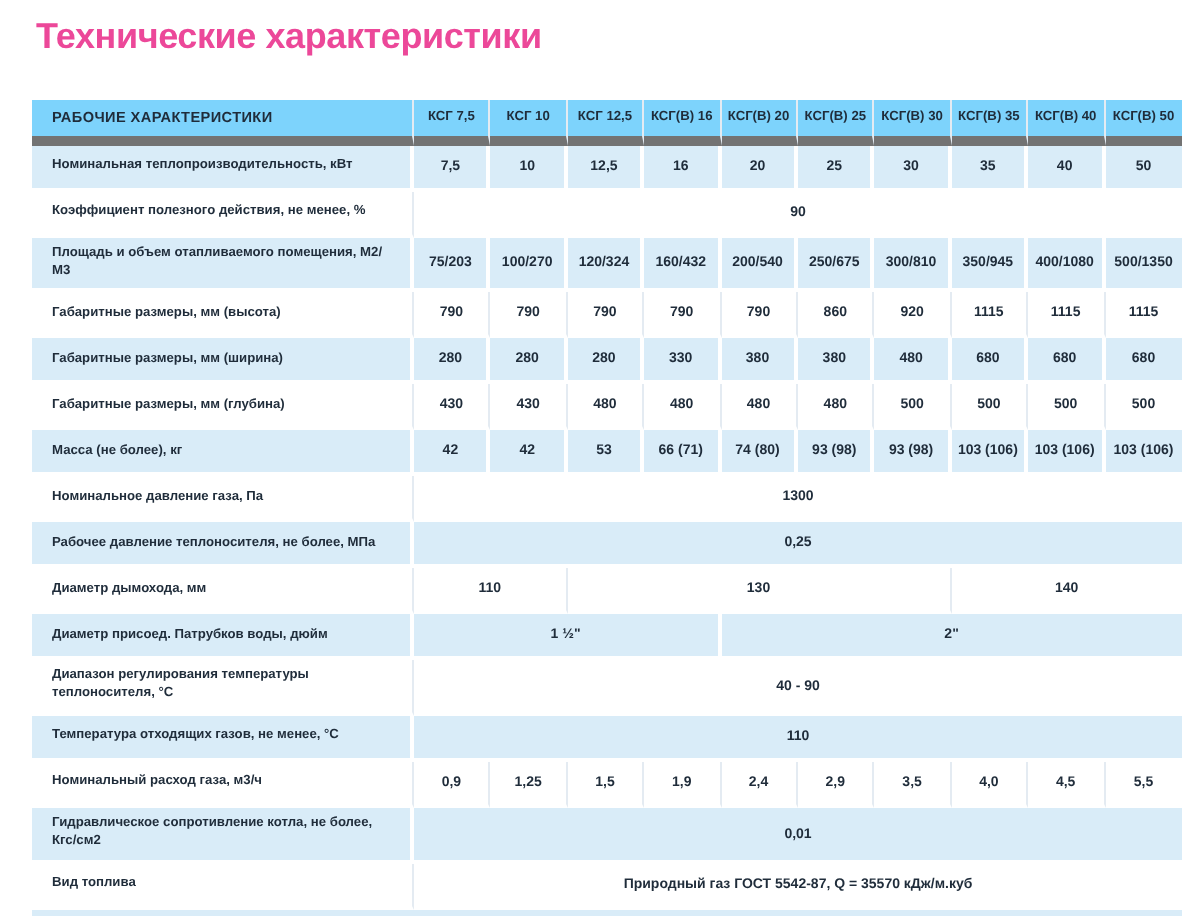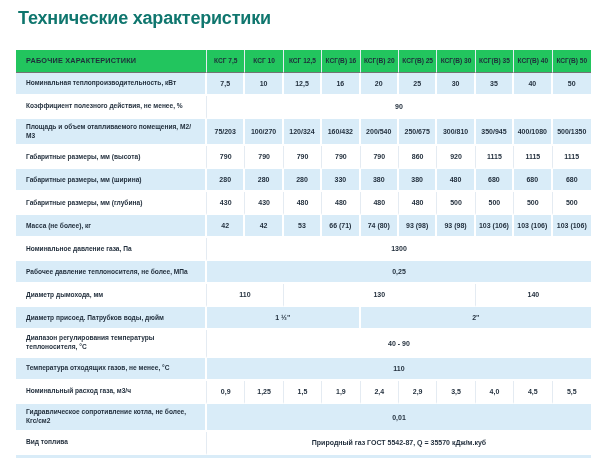--- a/index.html
+++ b/index.html
@@ -2,31 +2,31 @@
 <html><head>
 <meta charset="utf-8">
 <style>
   html,body{margin:0;padding:0;}
   body{
     width:600px;height:461px;overflow:hidden;background:#ffffff;
     font-family:"Liberation Sans",sans-serif;color:#1f2c3a;
   }
   h1{
     margin:8px 0 0 18px;font-size:18px;line-height:1.15;font-weight:700;
-    color:#0f766e;letter-spacing:-0.2px;
+    color:#ec4899;letter-spacing:-0.2px;
   }
   table{
     table-layout:fixed;border-collapse:separate;border-spacing:0;
     width:575px;margin:21px 0 0 16px;border-bottom:3px solid #d9ecf8;
   }
   col.c-label{width:191px;}
   th,td{box-sizing:border-box;font-weight:700;vertical-align:middle;overflow:hidden;}
   thead th{
-    height:23px;font-size:6.6px;background:#22c55e;text-align:center;
-    padding:0 1px;border-right:1px solid #e4ebf2;border-bottom:1px solid #737373;
+    height:23px;font-size:6.6px;background:#7dd3fc;text-align:center;
+    padding:0 1px;border-right:1px solid #e4ebf2;border-bottom:5px solid #737373;
   }
   thead th.corner{text-align:left;padding-left:10px;font-size:7.3px;letter-spacing:0.2px;}
   thead th:last-child{border-right:none;}
   tbody th{
     text-align:left;padding:4px 8px 4px 10px;font-size:6.6px;line-height:1.35;
     height:23px;font-weight:700;
   }
   tbody td{text-align:center;font-size:7px;height:23px;padding:0 1px;}
   tr.shade th,tr.shade td{background:#d9ecf8;border-right:2px solid #ffffff;border-bottom:2px solid #ffffff;}
   tr.plain th,tr.plain td{background:#ffffff;border-right:1px solid #e4ebf2;border-bottom:2px solid #ffffff;}

